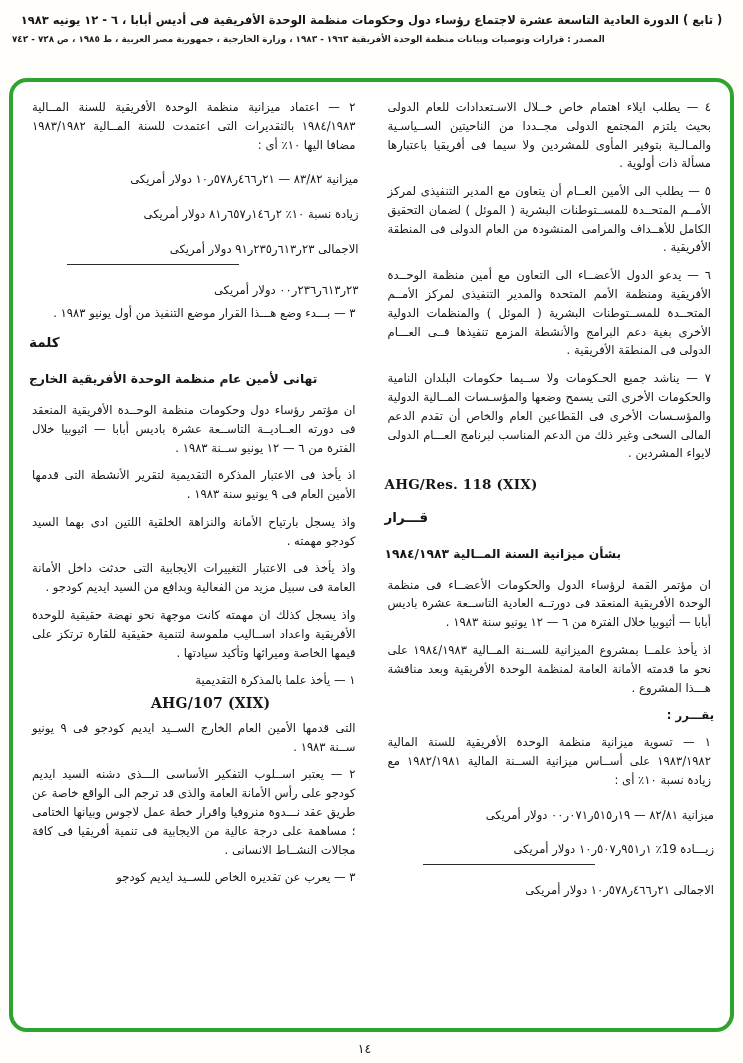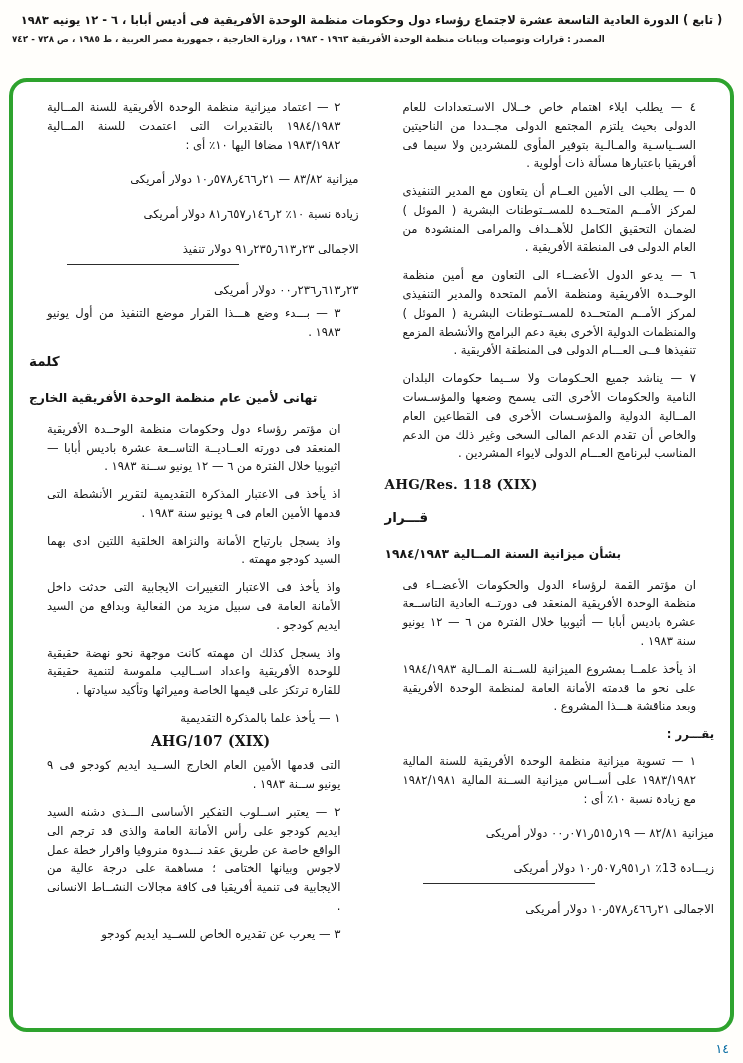--- a/index.html
+++ b/index.html
@@ -30,40 +30,40 @@
     background:#ffffff;
     padding:16px 16px 10px;
     display:flex; flex-direction:row; direction:rtl; gap:26px;
     overflow:hidden;
   }
   .col {
     flex:1 1 0; min-width:0;
     direction:rtl; text-align:justify;
     font-size:11.6px; line-height:1.62;
   }
-  .para { margin:0 18px 9px; }
+  .para { margin:0 3px 9px; }
   .budget-line { margin:16px 0 5px; text-align:right; white-space:nowrap; }
   .latin-ref {
     direction:ltr; text-align:left;
     font-family:"DejaVu Serif", serif;
     font-weight:700; font-size:13.5px; letter-spacing:.2px;
     margin:11px 0 11px;
   }
   .doc-ref { margin:0 0 4px; padding-left:34px; font-size:14px;text-align:center; }
   .head-main { text-align:left; font-weight:700; font-size:13.5px; margin:2px 0 9px; }
   .head-sub  { text-align:left; font-weight:700; font-size:12.3px; margin:16px 0 11px; }
   .decides   { font-weight:700; text-align:right; margin:0 0 8px; }
   .sum-rule {
     border:0; border-top:1.4px solid #2c2c2c;
     width:172px; height:0;
     margin:1px auto 7px 38px;
   }
   .page-number {
     position:absolute; bottom:7px; left:0; right:14px;
-    text-align:right; font-size:12.5px; color:#0369a1;
+    text-align:center; font-size:12.5px; color:#0f172a;
   }
 </style>
 </head>
 <body>
 
 <div class="top-header" dir="rtl">( تابع ) الدورة العادية التاسعة عشرة لاجتماع رؤساء دول وحكومات منظمة الوحدة الأفريقية فى أديس أبابا ، ٦ - ١٢ يونيه ١٩٨٣</div>
 
 <div class="source-line" dir="rtl">المصدر : قرارات وتوصيات وبيانات منظمة الوحدة الأفريقية ١٩٦٣ - ١٩٨٣ ، وزارة الخارجية ، جمهورية مصر العربية ، ط ١٩٨٥ ، ص ٧٢٨ - ٧٤٢</div>
 
 <div class="green-box">
@@ -80,31 +80,31 @@
     <div class="head-sub" dir="rtl">بشأن ميزانية السنة المــالية ١٩٨٤/١٩٨٣</div>
 
     <p class="para">ان مؤتمر القمة لرؤساء الدول والحكومات الأعضــاء فى منظمة الوحدة الأفريقية المنعقد فى دورتــه العادية التاســعة عشرة باديس أبابا — أثيوبيا خلال الفترة من ٦ — ١٢ يونيو سنة ١٩٨٣ .</p>
     <p class="para">اذ يأخذ علمــا بمشروع الميزانية للســنة المــالية ١٩٨٤/١٩٨٣ على نحو ما قدمته الأمانة العامة لمنظمة الوحدة الأفريقية وبعد مناقشة هـــذا المشروع .</p>
 
     <p class="decides">يقـــرر :</p>
 
     <p class="para">١ — تسوية ميزانية منظمة الوحدة الأفريقية للسنة المالية ١٩٨٣/١٩٨٢ على أســاس ميزانية الســنة المالية ١٩٨٢/١٩٨١ مع زيادة نسبة ١٠٪ أى :</p>
 
     <p class="budget-line">ميزانية ٨٢/٨١ — ١٩ر٥١٥ر٠٧١ر٠٠ دولار أمريكى</p>
-    <p class="budget-line">زيـــادة 13٪ ١ر٩٥١ر٥٠٧ر١٠ دولار أمريكى</p>
+    <p class="budget-line">زيـــادة 19٪ ١ر٩٥١ر٥٠٧ر١٠ دولار أمريكى</p>
     <hr class="sum-rule">
     <p class="budget-line">الاجمالى ٢١ر٤٦٦ر٥٧٨ر١٠ دولار أمريكى</p>
   </div>
 
   <div class="col" dir="rtl">
     <p class="para">٢ — اعتماد ميزانية منظمة الوحدة الأفريقية للسنة المــالية ١٩٨٤/١٩٨٣ بالتقديرات التى اعتمدت للسنة المــالية ١٩٨٣/١٩٨٢ مضافا اليها ١٠٪ أى :</p>
 
     <p class="budget-line">ميزانية ٨٣/٨٢ — ٢١ر٤٦٦ر٥٧٨ر١٠ دولار أمريكى</p>
     <p class="budget-line">زيادة نسبة ١٠٪ ٢ر١٤٦ر٦٥٧ر٨١ دولار أمريكى</p>
-    <p class="budget-line">الاجمالى ٢٣ر٦١٣ر٢٣٥ر٩١ دولار تنفيذ</p>
+    <p class="budget-line">الاجمالى ٢٣ر٦١٣ر٢٣٥ر٩١ دولار أمريكى</p>
     <hr class="sum-rule">
     <p class="budget-line">٢٣ر٦١٣ر٢٣٦ر٠٠ دولار أمريكى</p>
 
     <p class="para">٣ — بـــدء وضع هـــذا القرار موضع التنفيذ من أول يونيو ١٩٨٣ .</p>
 
 
     <div class="head-main">كلمة</div>
     <div class="head-sub" dir="rtl">تهانى لأمين عام منظمة الوحدة الأفريقية الخارج</div>
 
     <p class="para">ان مؤتمر رؤساء دول وحكومات منظمة الوحــدة الأفريقية المنعقد فى دورته العــاديــة التاســعة عشرة باديس أبابا — اثيوبيا خلال الفترة من ٦ — ١٢ يونيو ســنة ١٩٨٣ .</p>

